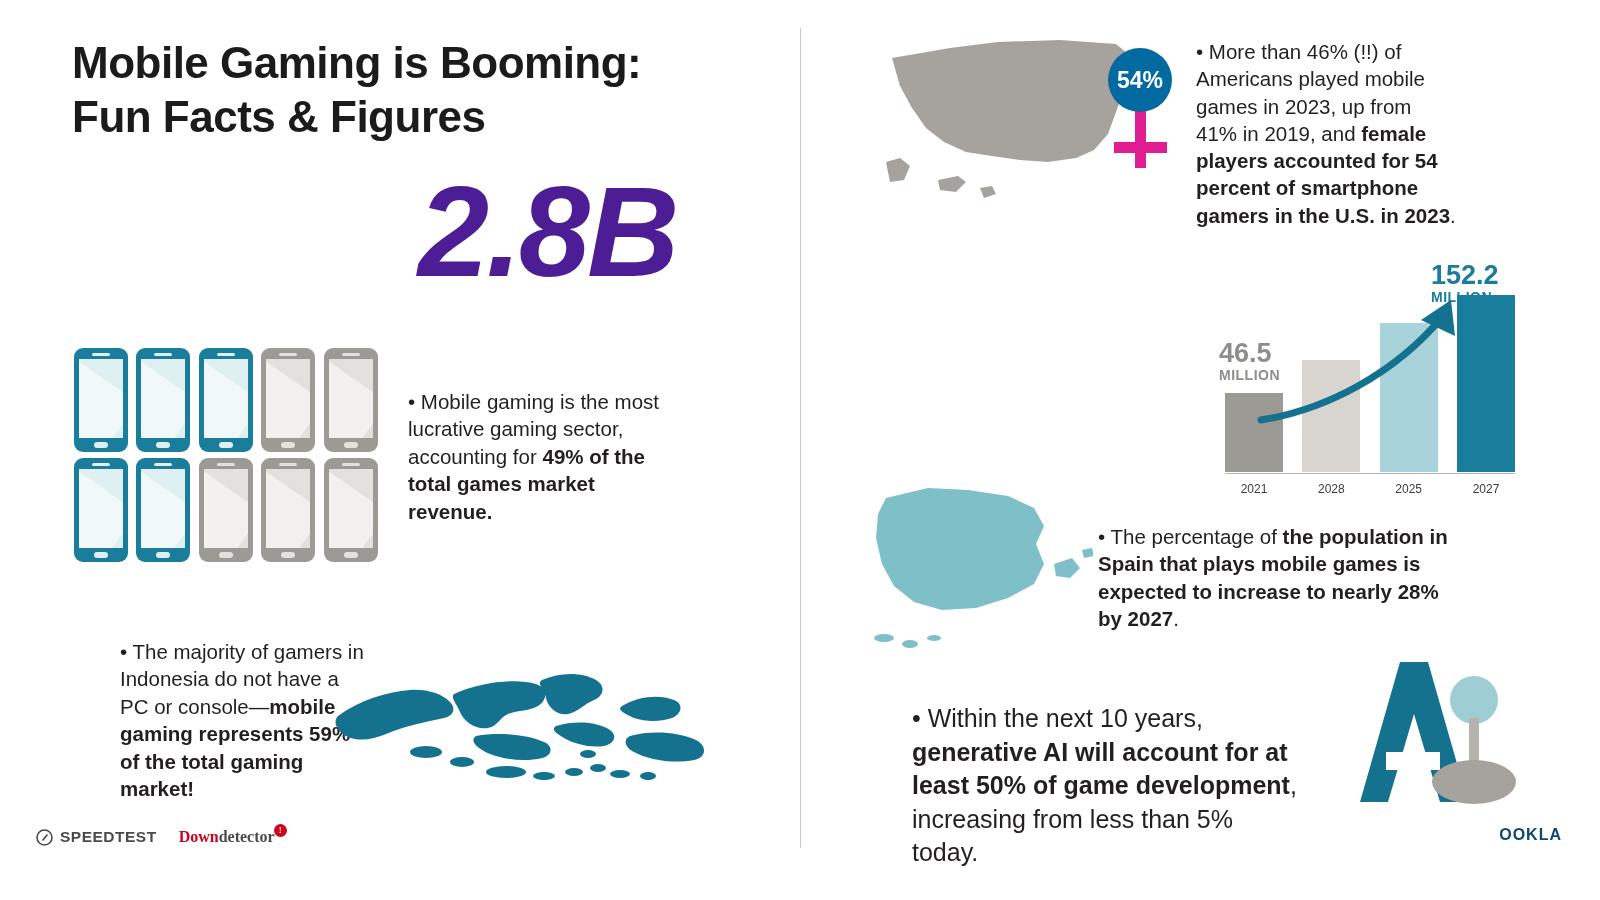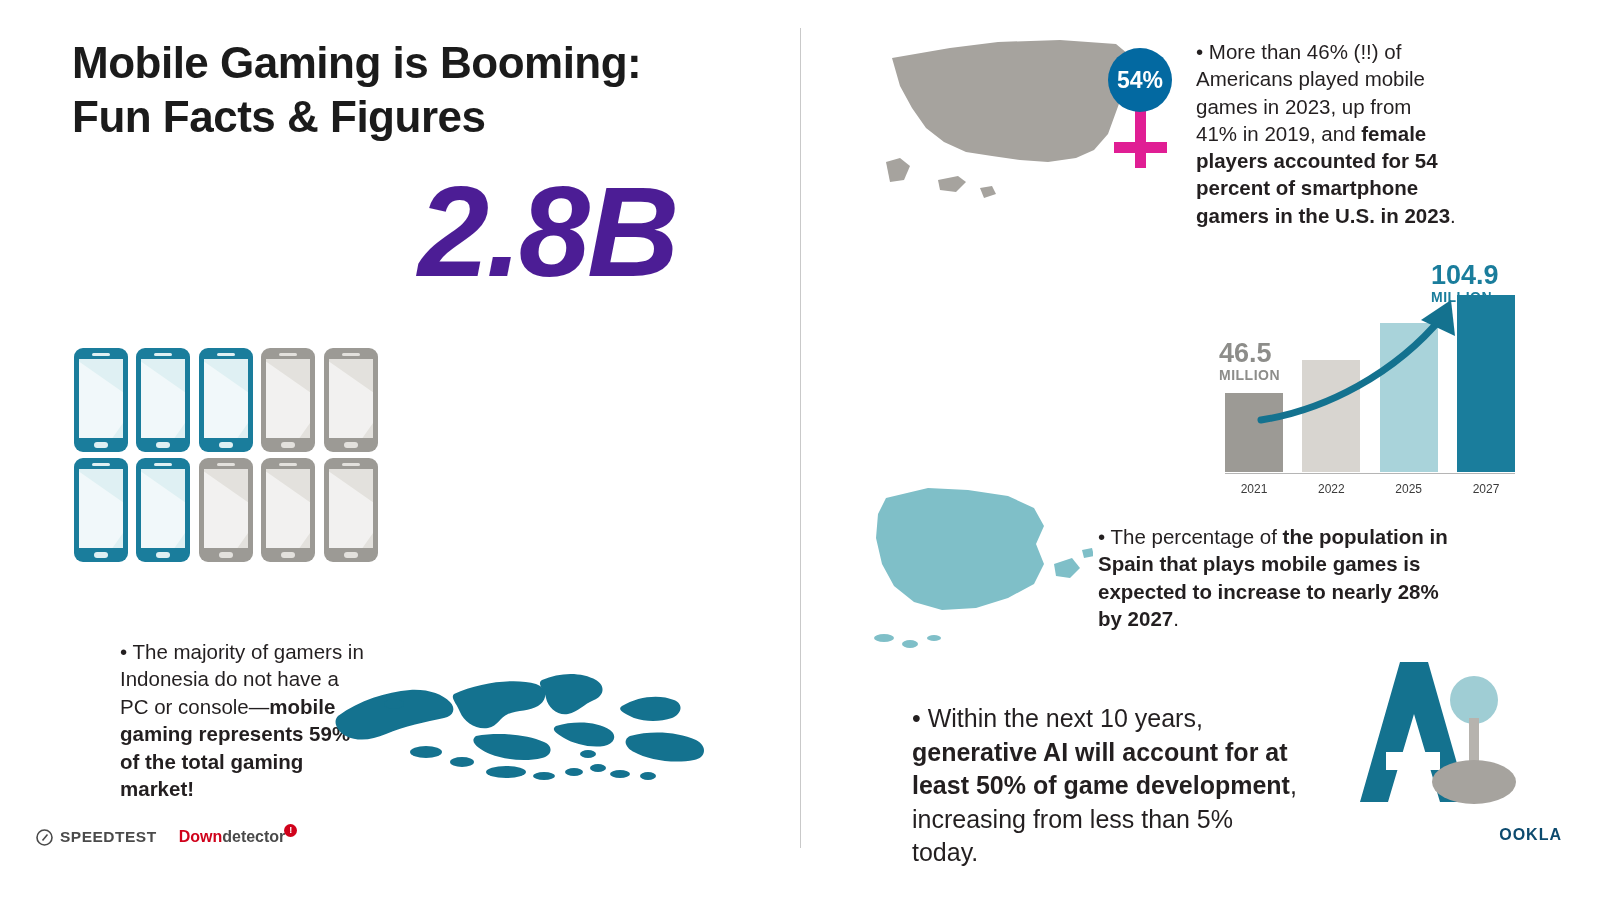--- a/index.html
+++ b/index.html
@@ -291,20 +291,21 @@
     font-size: 15.5px;
     font-weight: bold;
     letter-spacing: .5px;
     color: #4a4a4a;
   }
   .dd {
     font-size: 16px;
     font-weight: bold;
     color: #4a4a4a;
     position: relative;
+    font-family: Liberation Serif, serif;
   }
   .dd .red { color: #d0021b; }
   .dd .sup {
     position: absolute;
     top: -4px; right: -12px;
     width: 13px; height: 13px;
     border-radius: 50%;
     background: #d0021b;
     color: #fff;
     font-size: 9px;
@@ -379,20 +380,21 @@
         <div class="screen"></div>
         <div class="home"></div>
       </div>
       <div class="phone off">
         <div class="spk"></div>
         <div class="screen"></div>
         <div class="home"></div>
       </div>
     </div>
 
+  <div class="fact-lucrative" id="fact-lucrative"><span>• Mobile gaming is the most lucrative gaming sector, accounting for </span><b>49% of the total games market revenue.</b></div>
 
   <div class="fact-indonesia" id="fact-indonesia"><span>• The majority of gamers in Indonesia do not have a PC or console—</span><b>mobile gaming represents 59% of the total gaming market!</b></div>
 
   <div class="indonesia-map">
     <svg viewBox="0 0 390 160" width="390" height="160" aria-hidden="true">
       <g fill="#14728f">
         <path d="M8 66 C30 50, 56 42, 80 40 C98 39, 112 44, 120 52 C126 58, 124 66, 114 68 C96 72, 74 76, 56 84 C42 90, 28 92, 16 86 C8 82, 2 72, 8 66 Z"></path>
         <path d="M124 44 C150 32, 186 28, 206 34 C218 38, 218 50, 208 56 C200 61, 188 60, 178 64 C170 67, 168 76, 158 78 C146 80, 134 72, 130 62 C127 54, 120 48, 124 44 Z"></path>
         <path d="M212 30 C230 22, 252 22, 266 30 C276 36, 274 46, 264 50 C254 54, 248 62, 238 64 C228 66, 218 58, 216 48 C215 40, 206 34, 212 30 Z"></path>
         <path d="M146 86 C168 82, 196 84, 214 92 C224 96, 222 106, 212 108 C196 112, 176 110, 160 104 C150 100, 138 92, 146 86 Z"></path>
@@ -432,33 +434,33 @@
 
   <div class="fact-americans" id="fact-americans"><span>• More than 46% (!!) of Americans played mobile games in 2023, up from 41% in 2019, and </span><b>female players accounted for 54 percent of smartphone gamers in the U.S. in 2023</b><span>.</span></div>
 
 
   <div class="chart">
     <div class="chart-val val-2021">
       <span class="big" id="ann0big">46.5</span>
         <span class="small" id="ann0small">MILLION</span>
     </div>
     <div class="chart-val val-2027">
-      <span class="big" id="ann1big">104.9</span>
+      <span class="big" id="ann1big">152.2</span>
         <span class="small" id="ann1small">MILLION</span>
     </div>
     <div class="bars" id="chart-bars">
         <div class="bar" style="height: 79px; background: rgb(156, 154, 149);"></div>
         <div class="bar" style="height: 112px; background: rgb(216, 213, 208);"></div>
         <div class="bar" style="height: 149px; background: rgb(169, 211, 218);"></div>
         <div class="bar" style="height: 177px; background: rgb(26, 125, 156);"></div>
       </div>
     <div class="axis"></div>
     <div class="labels" id="chart-labels">
         <span>2021</span>
-        <span>2022</span>
+        <span>2028</span>
         <span>2025</span>
         <span>2027</span>
       </div>
     <svg class="arrow" viewBox="0 0 235 150">
       <path d="M6 130 C70 120, 140 84, 188 26" fill="none" stroke="#14728f" stroke-width="7" stroke-linecap="round"></path>
       <path d="M196 10 L200 46 L166 30 Z" fill="#14728f"></path>
     </svg>
   </div>
 
   <div class="spain-map">

